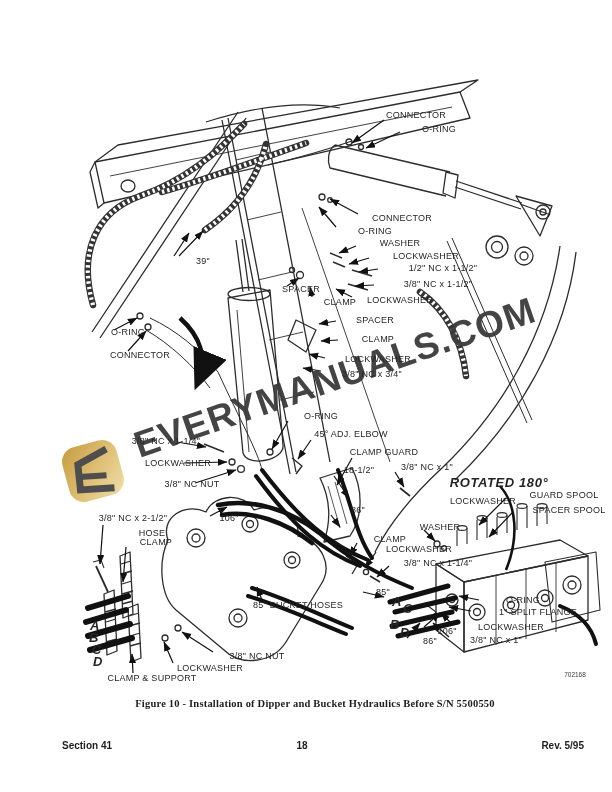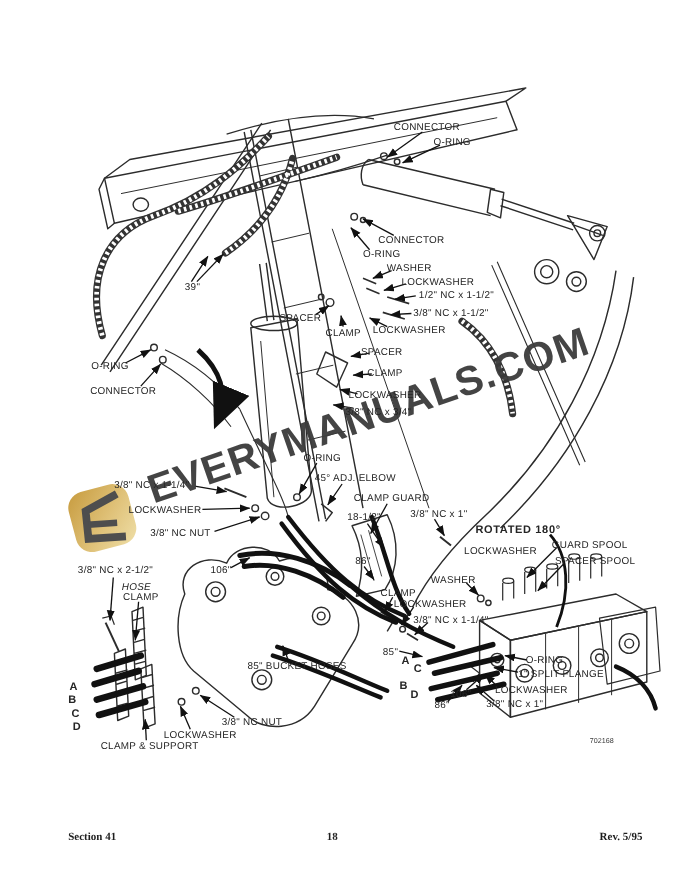--- a/index.html
+++ b/index.html
@@ -1,29 +1,29 @@
 <!DOCTYPE html>
 <html><head>
 <meta charset="utf-8">
 <style>
   html,body{margin:0;padding:0;background:#fff;}
   #page{position:relative;width:612px;height:792px;background:#ffffff;overflow:hidden;
         font-family:"Liberation Sans",sans-serif;}
   #art{position:absolute;left:0;top:0;}
   .part-label{position:absolute;transform:translate(-50%,-50%);white-space:nowrap;
-              font-size:9px;letter-spacing:.25px;color:#252525;font-weight:500;}
-  .part-label.b{font-weight:800;font-size:10px;letter-spacing:.6px;}
+              font-size:9px;letter-spacing:.25px;color:#252525;font-weight:500;margin-left:28px;}
+  .part-label.b{font-weight:800;font-size:13px;letter-spacing:.6px;font-style:italic;}
   .part-label.small{font-size:6.5px;color:#3a3a3a;letter-spacing:0;}
   #watermark{position:absolute;left:335px;top:378px;transform:translate(-50%,-50%) rotate(-19deg);
              font-size:37px;font-weight:800;letter-spacing:1px;color:#3b3b3b;white-space:nowrap;
              font-family:"Liberation Sans",sans-serif;opacity:.95;}
   #caption{position:absolute;left:315px;top:703px;transform:translate(-50%,-50%);
            font-family:"Liberation Serif",serif;font-weight:700;font-size:10.5px;
            letter-spacing:.2px;color:#1d1d1d;white-space:nowrap;}
-  .footer{position:absolute;top:756px;font-family:Liberation Serif, serif;font-weight:700;
+  .footer{position:absolute;top:740px;font-family:Liberation Sans, sans-serif;font-weight:700;
           font-size:10px;color:#1d1d1d;white-space:nowrap;}
   #footer-left{left:62px;}
   #footer-center{left:302px;transform:translateX(-50%);}
   #footer-right{right:28px;}
 </style>
 </head>
 <body>
 
 <div id="page">
 
@@ -272,21 +272,21 @@
       <div class="part-label" style="left: 150px; top: 463px;">LOCKWASHER</div>
       <div class="part-label" style="left: 164px; top: 484px;">3/8" NC NUT</div>
       <div class="part-label" style="left: 293px; top: 416px;">O-RING</div>
       <div class="part-label" style="left: 323px; top: 434px;">45° ADJ. ELBOW</div>
       <div class="part-label" style="left: 356px; top: 452px;">CLAMP GUARD</div>
       <div class="part-label" style="left: 331px; top: 470px;">18-1/2"</div>
       <div class="part-label" style="left: 399px; top: 467px;">3/8" NC x 1"</div>
       <div class="part-label" style="left: 330px; top: 510px;">86"</div>
       <div class="part-label" style="left: 201px; top: 518px;">106"</div>
       <div class="part-label" style="left: 105px; top: 518px;">3/8" NC x 2-1/2"</div>
-      <div class="part-label" style="left: 124px; top: 533px; font-style: italic;">HOSE</div>
+      <div class="part-label" style="left: 124px; top: 533px;">HOSE</div>
       <div class="part-label" style="left: 128px; top: 542px;">CLAMP</div>
       <div class="part-label b" style="left: 471px; top: 482px;">ROTATED 180°</div>
       <div class="part-label" style="left: 455px; top: 501px;">LOCKWASHER</div>
       <div class="part-label" style="left: 536px; top: 495px;">GUARD SPOOL</div>
       <div class="part-label" style="left: 541px; top: 510px;">SPACER SPOOL</div>
       <div class="part-label" style="left: 412px; top: 527px;">WASHER</div>
       <div class="part-label" style="left: 362px; top: 539px;">CLAMP</div>
       <div class="part-label" style="left: 391px; top: 549px;">LOCKWASHER</div>
       <div class="part-label" style="left: 410px; top: 563px;">3/8" NC x 1-1/4"</div>
       <div class="part-label" style="left: 355px; top: 592px;">85"</div>
@@ -297,23 +297,24 @@
       <div class="part-label" style="left: 419px; top: 631px;">106"</div>
       <div class="part-label" style="left: 402px; top: 641px;">86"</div>
       <div class="part-label" style="left: 495px; top: 600px;">O-RING</div>
       <div class="part-label" style="left: 510px; top: 612px;">1" SPLIT FLANGE</div>
       <div class="part-label" style="left: 483px; top: 627px;">LOCKWASHER</div>
       <div class="part-label" style="left: 468px; top: 640px;">3/8" NC x 1"</div>
       <div class="part-label small" style="left: 547px; top: 674px;">702168</div>
       <div class="part-label" style="left: 270px; top: 605px;">85" BUCKET HOSES</div>
       <div class="part-label" style="left: 229px; top: 656px;">3/8" NC NUT</div>
       <div class="part-label" style="left: 182px; top: 668px;">LOCKWASHER</div>
-      <div class="part-label" style="left: 136px; top: 678px;">CLAMP &amp; SUPPORT</div>
+      <div class="part-label" style="left: 124px; top: 678px;">CLAMP &amp; SUPPORT</div>
       <div class="part-label b" style="left: 67px; top: 625px;">A</div>
       <div class="part-label b" style="left: 66px; top: 637px;">B</div>
       <div class="part-label b" style="left: 69px; top: 649px;">C</div>
       <div class="part-label b" style="left: 70px; top: 661px;">D</div>
     </div>
 
+  <div id="caption">Figure 10 - Installation of Dipper and Bucket Hydraulics Before S/N 5500550</div>
   <div class="footer" id="footer-left">Section 41</div>
   <div class="footer" id="footer-center">18</div>
   <div class="footer" id="footer-right">Rev. 5/95</div>
 </div>
 
 </body></html>

